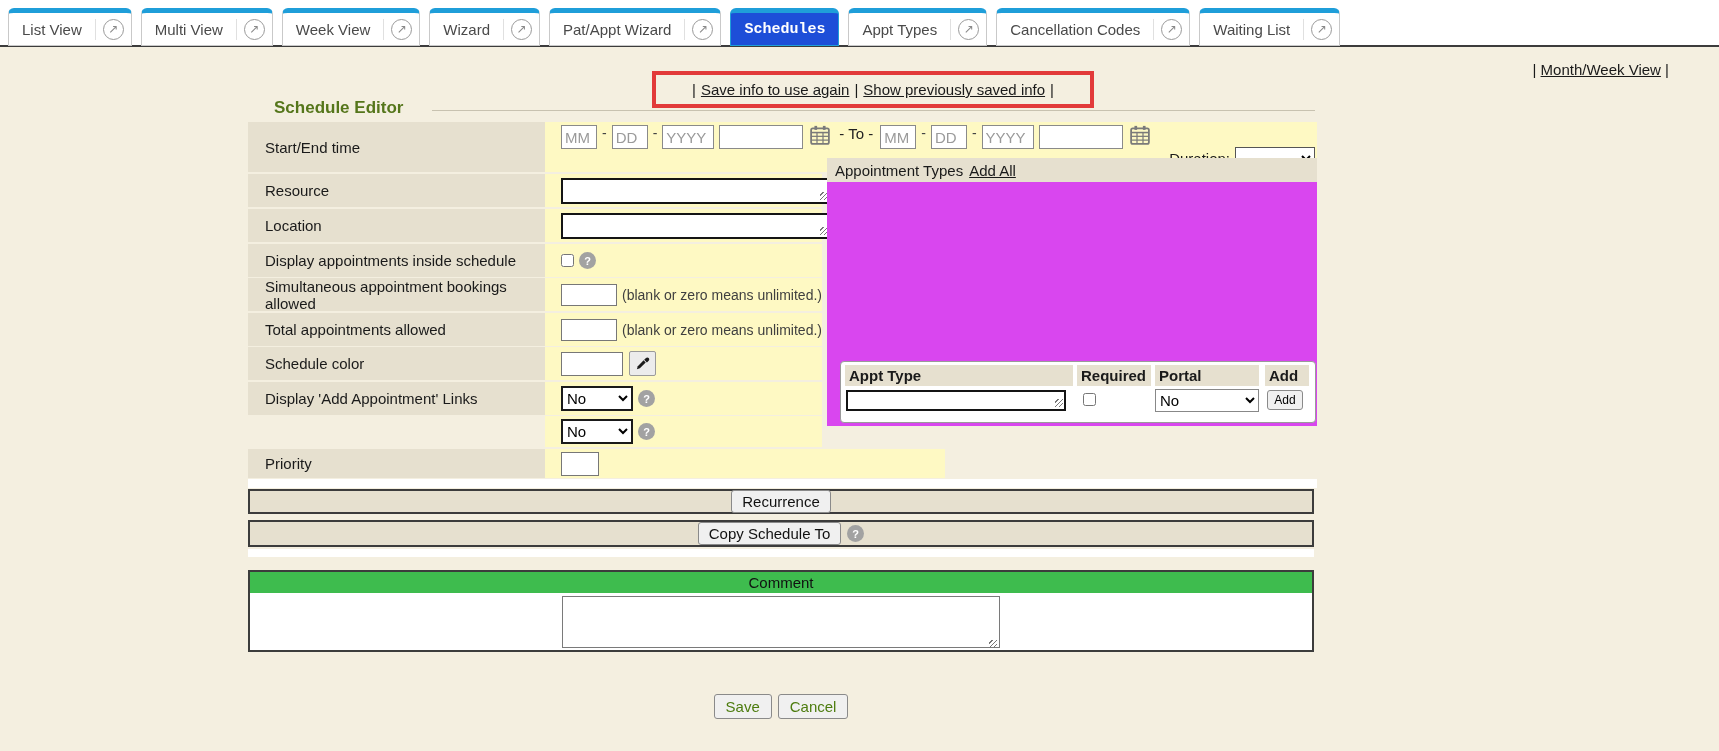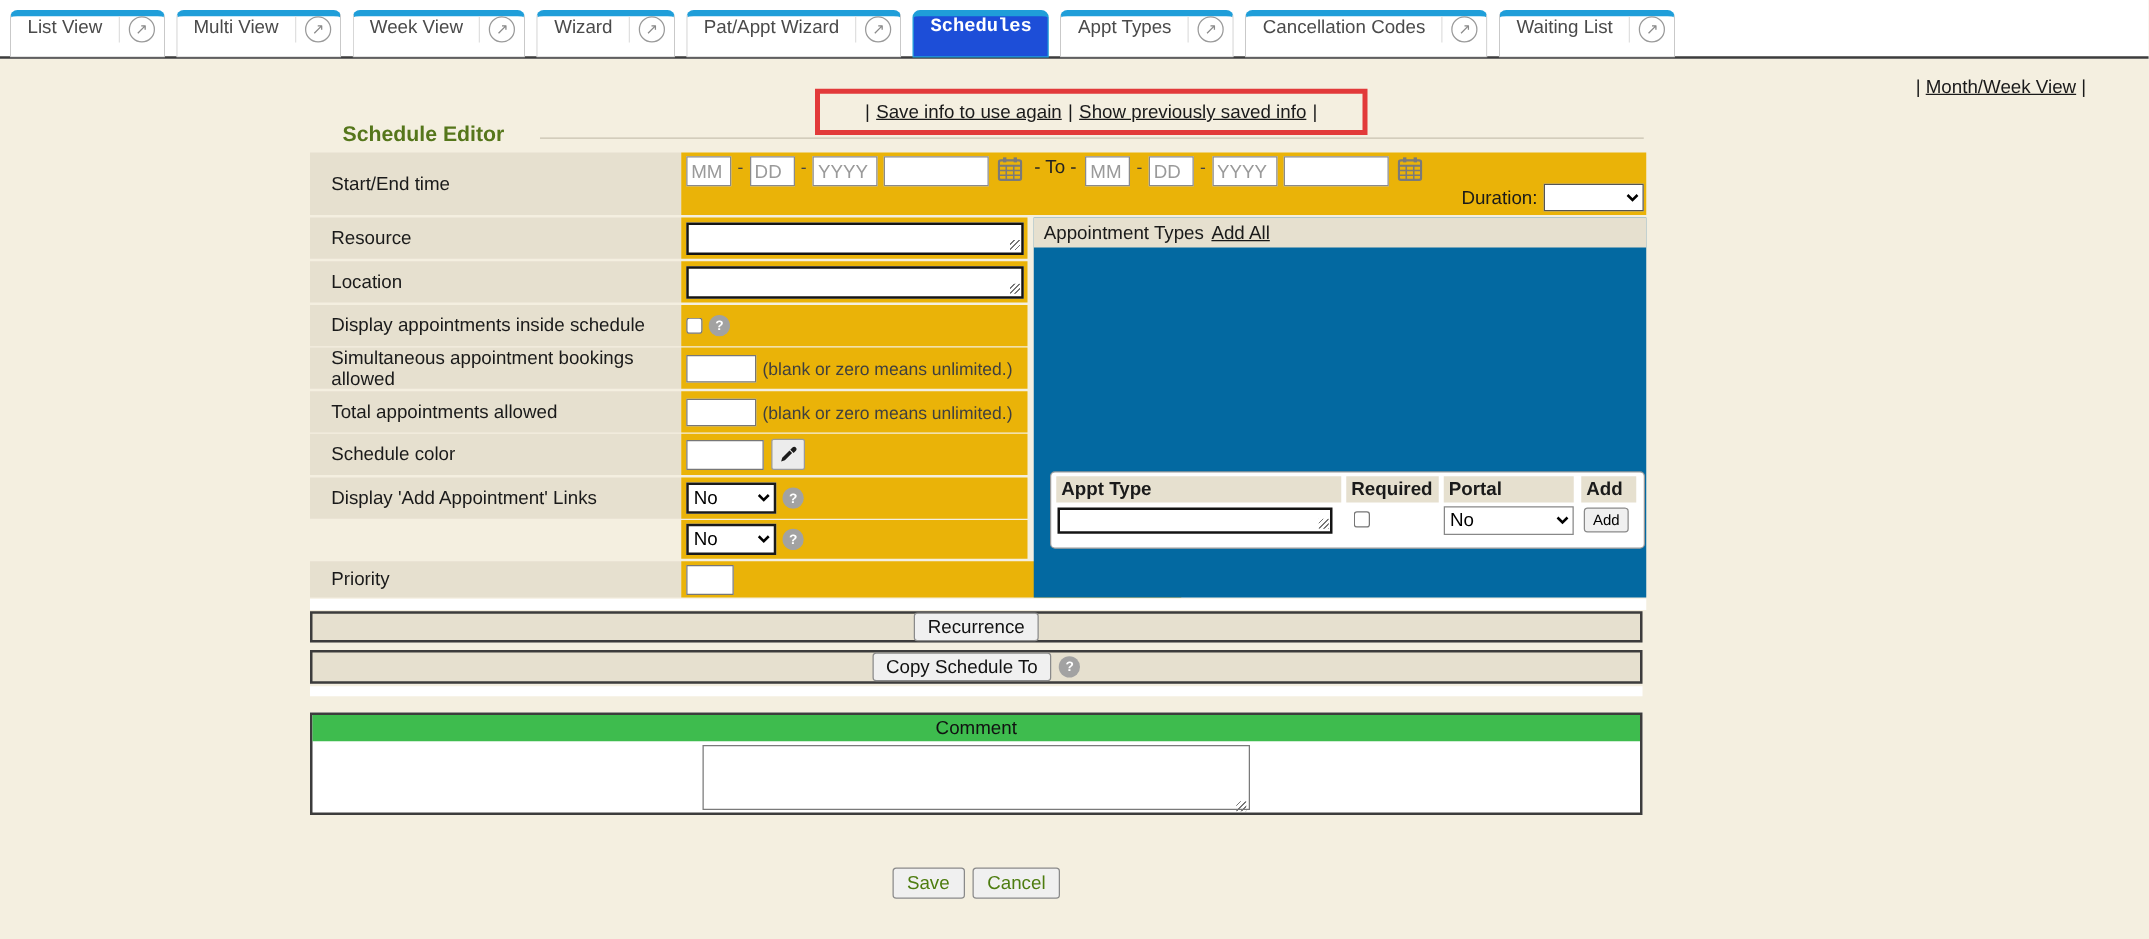--- a/index.html
+++ b/index.html
@@ -2,40 +2,40 @@
 <html><head>
 <meta charset="utf-8">
 <style>
   * { margin:0; padding:0; box-sizing:border-box; }
   html,body { width:1719px; height:751px; }
   body { font-family:"Liberation Sans", sans-serif; background:#f4efe0; position:relative; overflow:hidden; }
 
   
   .tabbar { position:absolute; left:0; top:0; width:1719px; height:47px; background:#fff; border-bottom:2px solid #3c3c3c; }
   .tabbar-inner { display:flex; gap:9px; padding:8px 0 0 8px; align-items:flex-end; }
-  .tab { display:flex; align-items:flex-start; height:38px; background:#fff; border:1px solid #c9c9c9; border-top:5px solid #1f9ed9; border-radius:6px 6px 0 0; cursor:pointer; }
+  .tab { display:flex; align-items:center; height:38px; background:#fff; border:1px solid #c9c9c9; border-top:5px solid #1f9ed9; border-radius:6px 6px 0 0; cursor:pointer; }
   .tab-label { display:flex; align-items:center; padding:0 13px; font-size:15px; color:#4a4a4a; white-space:nowrap; }
   .tab-iconbox { display:flex; align-items:center; justify-content:center; width:36px; border-left:1px solid #e0e0e0; }
   .circ-arrow { width:21px; height:21px; border:1.5px solid #9a9a9a; border-radius:50%; color:#8a8a8a; font-size:12px; line-height:18px; text-align:center; display:block; }
   .tab.active { background:#1d4ed8; border-color:#1f9ed9;font-family:Liberation Mono, monospace; }
   .tab.active .tab-label { color:#fff; font-weight:bold; }
 
   
   .mwv { position:absolute; top:61px; right:50px; font-size:15px; color:#1a1a1a; }
   .mwv a, .savebar a, .addall { color:#1a1a1a; text-decoration:underline; cursor:pointer; }
   .redbox { position:absolute; left:652px; top:71px; width:442px; height:37px; border:4px solid #e23a3a; display:flex; align-items:center; justify-content:center; gap:5px; font-size:15px; color:#1a1a1a; }
 
   
   .legend { position:absolute; left:274px; top:98px; font-size:17px; font-weight:bold; color:#55761b; }
   .legend-line { position:absolute; left:432px; top:110px; width:883px; border-top:1px solid #c8c2b0; }
 
   
   .row { position:absolute; left:248px; width:574px; }
   .row-label { position:absolute; left:0; top:0; width:297px; height:100%; background:#e6e0cf; display:flex; align-items:center; padding-left:17px; font-size:15px; color:#1a1a1a; }
-  .row-value { position:absolute; left:297px; top:0; width:277px; height:100%; background:#eab308; display:flex; align-items:center; gap:5px; padding-left:4px; }
+  .row-value { position:absolute; left:297px; top:0; width:277px; height:100%; background:#fef9c3; display:flex; align-items:center; gap:5px; padding-left:16px; }
   .note { font-size:14px; color:#3f3f3f; white-space:nowrap; }
 
   input, select, textarea, button { font-family:"Liberation Sans", sans-serif; }
   .din { border:1px solid #8a8a8a; height:24px; font-size:15px; padding:0 3px; color:#1a1a1a; }
   .din::placeholder { color:#9a9a9a; }
   .dash { color:#444; font-size:14px; }
   .tolabel { font-size:15px; color:#222; white-space:nowrap; padding:0 2px; }
   .sin { width:56px; height:22px; border:1px solid #777; }
   .nsel { width:72px; height:25px; border:2px solid #1a1a1a; font-size:15px; background:#fff; }
   .grip { position:relative; display:inline-block; }
@@ -43,21 +43,21 @@
     background:repeating-linear-gradient(135deg, transparent 0 2px, #777 2px 3px); pointer-events:none; }
   .bigin { width:270px; height:26px; border:2px solid #141414; padding:0 3px; }
   .helpicon { width:17px; height:17px; border-radius:50%; background:#a2a2a2; color:#fff; font-size:11px; font-weight:bold; display:inline-flex; align-items:center; justify-content:center; cursor:pointer; flex:none; }
   .eyebtn { width:27px; height:25px; background:#ececec; border:1px solid #9a9a9a; border-radius:2px; display:inline-flex; align-items:center; justify-content:center; cursor:pointer; margin-left:1px; }
   .calbtn { display:inline-flex; cursor:pointer; margin:0 2px; }
 
   .duration-wrap { position:absolute; right:2px; top:25px; display:flex; align-items:center; gap:5px; font-size:15px; color:#1a1a1a; }
   .dursel { width:80px; height:22px; border:1px solid #555; background:#fff; }
 
   
-  .apanel { position:absolute; left:827px; top:174px; width:490px; height:304px; background:#0369a1; }
+  .apanel { position:absolute; left:827px; top:158px; width:490px; height:268px; background:#d946ef; }
   .apanel-head { height:24px; background:#e6e0cf; display:flex; align-items:center; gap:6px; padding-left:8px; font-size:15px; color:#1a1a1a; }
   .subbox { position:absolute; left:13px; top:203px; width:476px; height:62px; border:1px solid #9a9a9a; border-radius:4px; background:#fff; }
   .hcell { position:absolute; top:3px; height:21px; background:#e6e0cf; font-size:15px; font-weight:bold; color:#1a1a1a; display:flex; align-items:center; padding-left:4px; }
   .ain { position:absolute; left:5px; top:28px; width:220px; height:21px; border:2px solid #141414; }
   .acheck { position:absolute; left:242px; top:31px; }
   .asel { position:absolute; left:314px; top:27px; width:104px; height:23px; border:1px solid #888; background:#fff; font-size:15px; }
   .abtn { position:absolute; left:426px; top:28px; width:36px; height:20px; font-size:12px; background:#f0f0f0; border:1px solid #8a8a8a; border-radius:3px; cursor:pointer; }
 
   
   .wstrip { position:absolute; background:#fff; }

